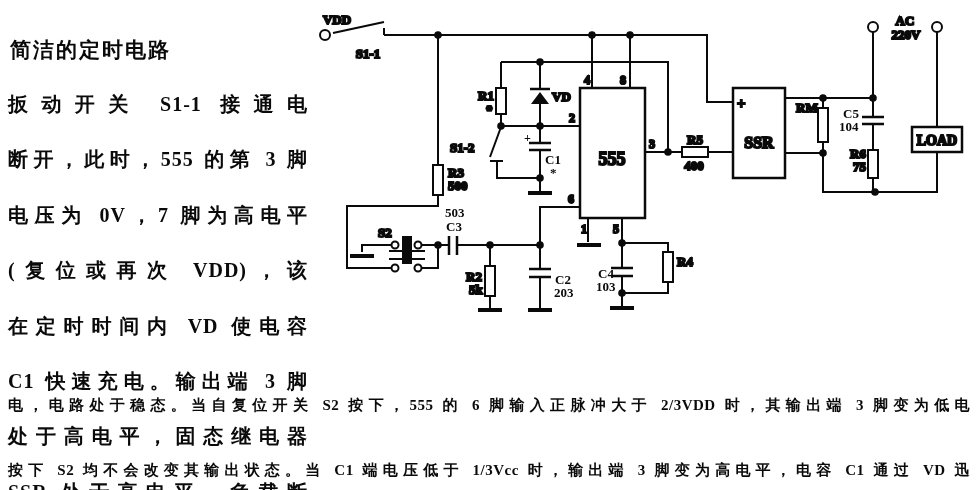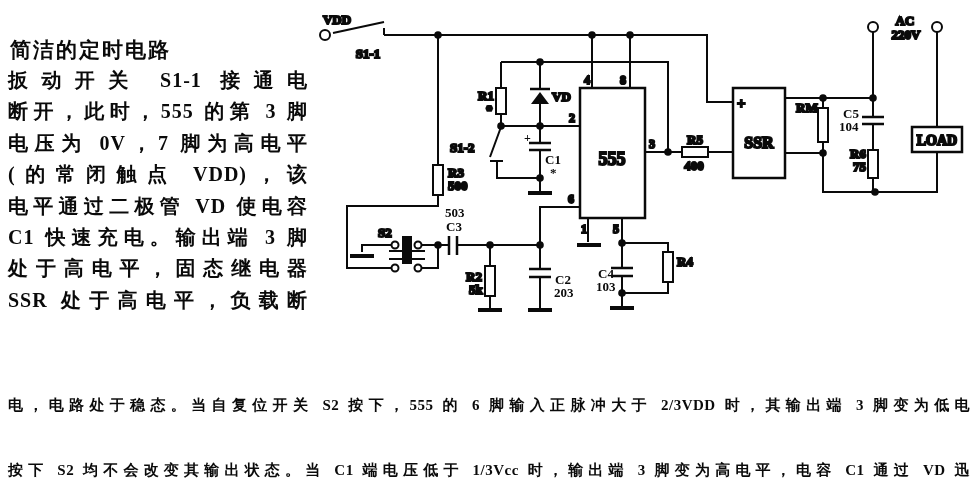--- a/index.html
+++ b/index.html
@@ -2,43 +2,43 @@
 <html><head>
 <meta charset="utf-8">
 <style>
   html,body{margin:0;padding:0;background:#fff;}
   .page{position:relative;width:978px;height:490px;background:#fff;overflow:hidden;
         font-family:"Liberation Serif","DejaVu Serif",serif;color:#0a0a0a;}
   .title{position:absolute;left:10px;top:36px;width:296px;text-align:left;
          font-size:21px;font-weight:bold;letter-spacing:2px;}
   .leftcol{position:absolute;left:8px;top:65px;width:300px;}
   .leftcol .jline{font-size:20px;font-weight:600;line-height:31.4px;
-                  text-align:justify;text-align-last:justify;letter-spacing:1px;white-space:nowrap0;}
+                  text-align:justify;text-align-last:justify;letter-spacing:1px;white-space:nowrap0;margin-top:24px;}
   .bottomcol{position:absolute;left:8px;top:355px;width:962px;}
   .bottomcol .jline{font-size:15px;font-weight:600;line-height:30.3px;
                     text-align:justify;text-align-last:justify;letter-spacing:0.5px;margin-top:35px;}
   svg.circuit{position:absolute;left:0;top:0;}
   svg.circuit text{font-family:"Liberation Serif","DejaVu Serif",serif;font-weight:bold;fill:#0a0a0a;}
   svg .lbl{font-size:13px;}
   svg .pin{font-size:12px;}
   svg .big{font-size:18px;}
 </style>
 </head>
 <body>
 
 <div class="page">
 
   <div class="title">简洁的定时电路</div>
 
   <div class="leftcol">
     <div class="jline">扳动开关 S1-1 接通电</div>
     <div class="jline">断开，此时，555 的第 3 脚</div>
     <div class="jline">电压为 0V，7 脚为高电平</div>
-    <div class="jline">(的常闭触点 VDD)，该</div>
-    <div class="jline">电平通过二极管 VD 使电容</div>
+    <div class="jline">(复位或再次 VDD)，该</div>
+    <div class="jline">在定时时间内 VD 使电容</div>
     <div class="jline">C1 快速充电。输出端 3 脚</div>
     <div class="jline">处于高电平，固态继电器</div>
     <div class="jline">SSR 处于高电平，负载断</div>
   </div>
 
   <div class="bottomcol">
     <div class="jline">电，电路处于稳态。当自复位开关 S2 按下，555 的 6 脚输入正脉冲大于 2/3VDD 时，其输出端 3 脚变为低电</div>
     <div class="jline">按下 S2 均不会改变其输出状态。当 C1 端电压低于 1/3Vcc 时，输出端 3 脚变为高电平，电容 C1 通过 VD 迅</div>
 
   </div>

